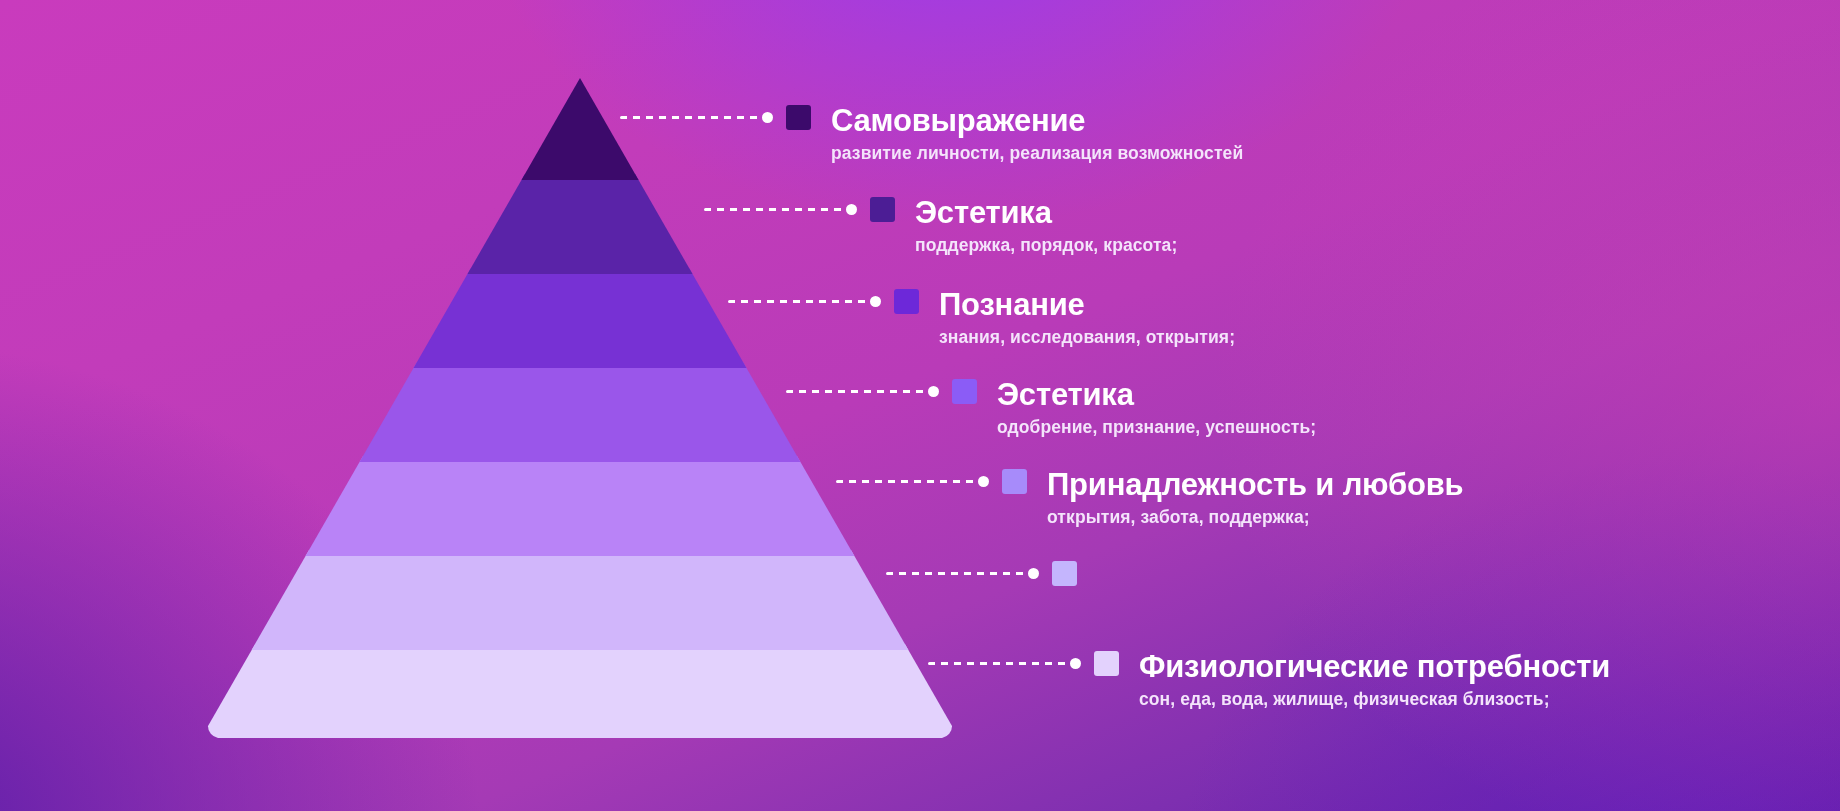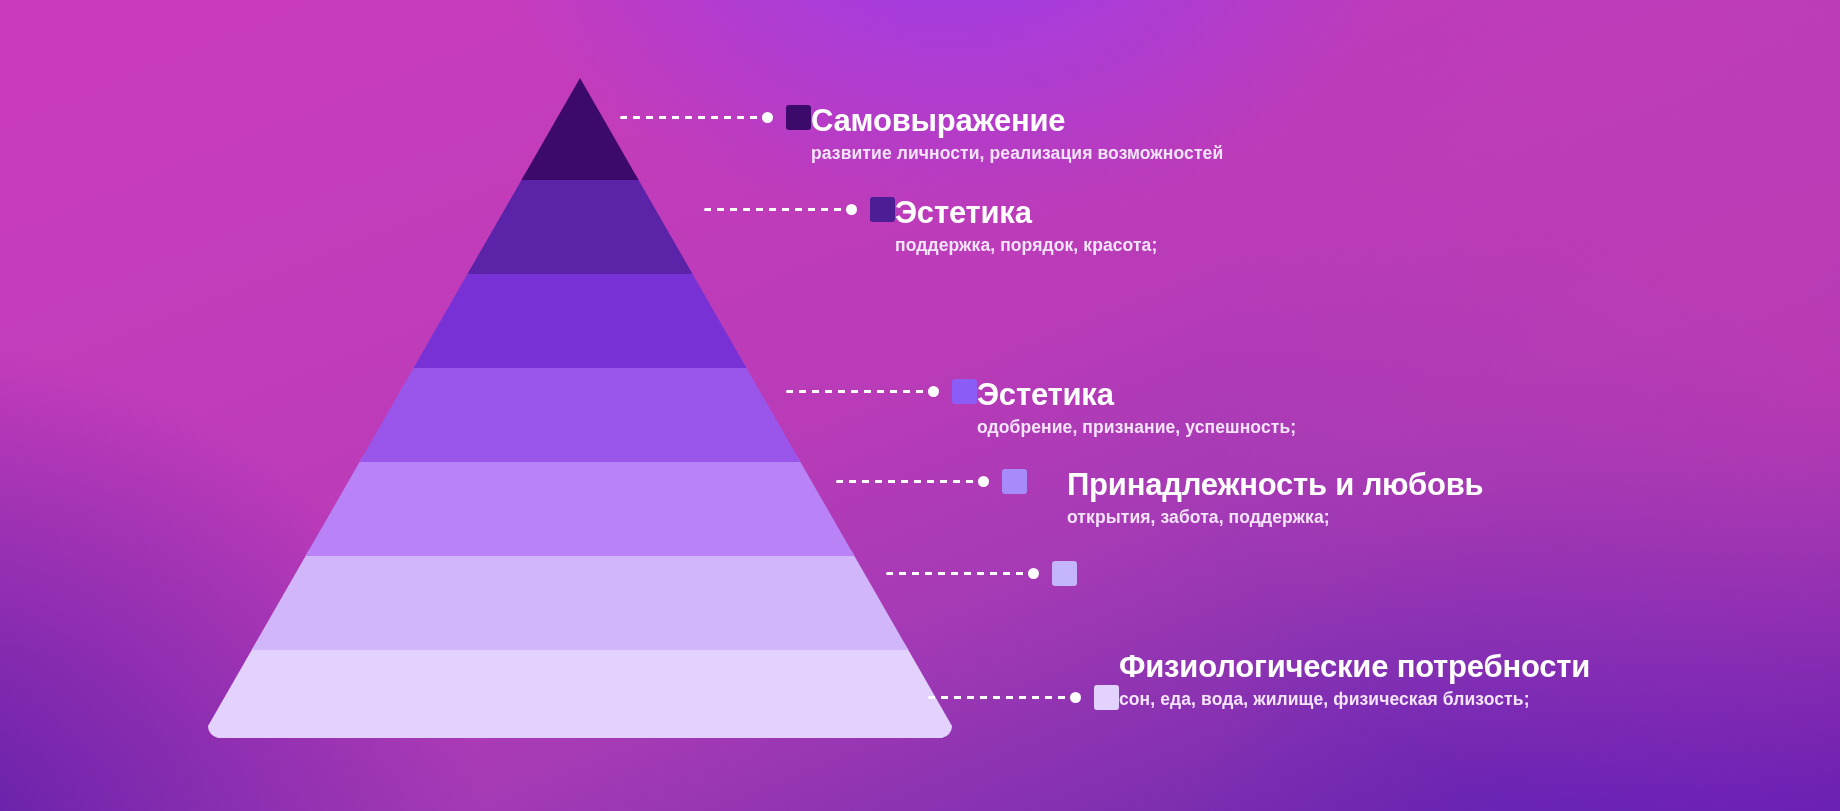--- a/index.html
+++ b/index.html
@@ -23,21 +23,21 @@
   #pyramid svg{display:block;width:760px;height:660px;}
 
   
   .row{position:absolute;display:flex;align-items:flex-start;}
   .lead{display:flex;align-items:center;height:26px;flex:0 0 auto;}
   .dashline{height:3px;border-radius:2px;
     background-image:linear-gradient(to right,#ffffff 55%,rgba(255,255,255,0) 0%);
     background-size:13px 3px;background-repeat:repeat-x;}
   .dot{width:11px;height:11px;border-radius:50%;background:#fff;margin-left:2px;flex:0 0 auto;}
   .swatch{width:25px;height:25px;border-radius:3px;margin-left:13px;flex:0 0 auto;}
-  .txt{}
+  .txt{margin-left:20px;}
   .ttl{
     color:#ffffff;font-weight:bold;font-size:31px;line-height:33px;
     letter-spacing:-0.2px;white-space:nowrap;
   }
   .sub{
     color:#f4e4fb;font-size:17.5px;line-height:22px;margin-top:5px;
     white-space:nowrap;font-weight:700;letter-spacing:.1px;
   }
 </style>
 </head>
@@ -88,34 +88,45 @@
       <div class="dashline" style="width:140px;"></div>
       <div class="dot"></div>
       <div class="swatch" style="background:#4c1d95;"></div>
     </div>
     <div class="txt">
       <div class="ttl">Эстетика</div>
       <div class="sub">поддержка, порядок, красота;</div>
     </div>
   </div>
 
+  <div class="row" style="left:728px;top:288px;">
+    <div class="lead">
+      <div class="dashline" style="width:140px;"></div>
+      <div class="dot"></div>
+      <div class="swatch" style="background:#6d28d9;"></div>
+    </div>
+    <div class="txt">
+      <div class="ttl">Познание</div>
+      <div class="sub">знания, исследования, открытия;</div>
+    </div>
+  </div>
 
   <div class="row" style="left:786px;top:378px;">
     <div class="lead">
       <div class="dashline" style="width:140px;"></div>
       <div class="dot"></div>
       <div class="swatch" style="background:#8b5cf6;"></div>
     </div>
     <div class="txt">
       <div class="ttl">Эстетика</div>
       <div class="sub">одобрение, признание, успешность;</div>
     </div>
   </div>
 
-  <div class="row" style="left:836px;top:468px;gap:40px;">
+  <div class="row" style="left:836px;top:468px;">
     <div class="lead">
       <div class="dashline" style="width:140px;"></div>
       <div class="dot"></div>
       <div class="swatch" style="background:#a78bfa;"></div>
     </div>
     <div class="txt">
       <div class="ttl">Принадлежность и любовь</div>
       <div class="sub">открытия, забота, поддержка;</div>
     </div>
   </div>
@@ -123,21 +134,21 @@
   <div class="row" style="left:886px;top:560px;">
     <div class="lead">
       <div class="dashline" style="width:140px;"></div>
       <div class="dot"></div>
       <div class="swatch" style="background:#c4b5fd;"></div>
     </div>
     <div class="txt">
     </div>
   </div>
 
-  <div class="row" style="left:928px;top:650px;align-items:flex-end;">
+  <div class="row" style="left:928px;top:650px;">
     <div class="lead">
       <div class="dashline" style="width:140px;"></div>
       <div class="dot"></div>
       <div class="swatch" style="background:#e3d2fd;"></div>
     </div>
     <div class="txt">
       <div class="ttl">Физиологические потребности</div>
       <div class="sub">сон, еда, вода, жилище, физическая близость;</div>
     </div>
   </div>

